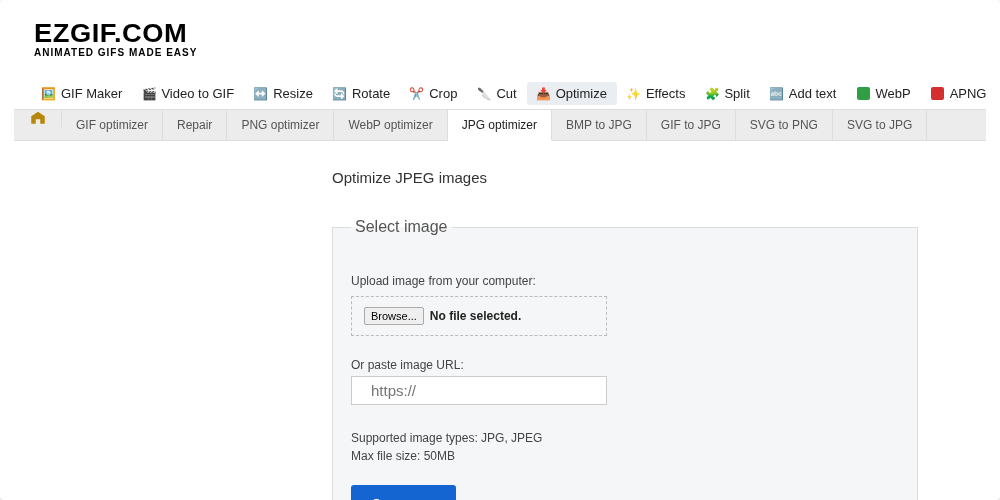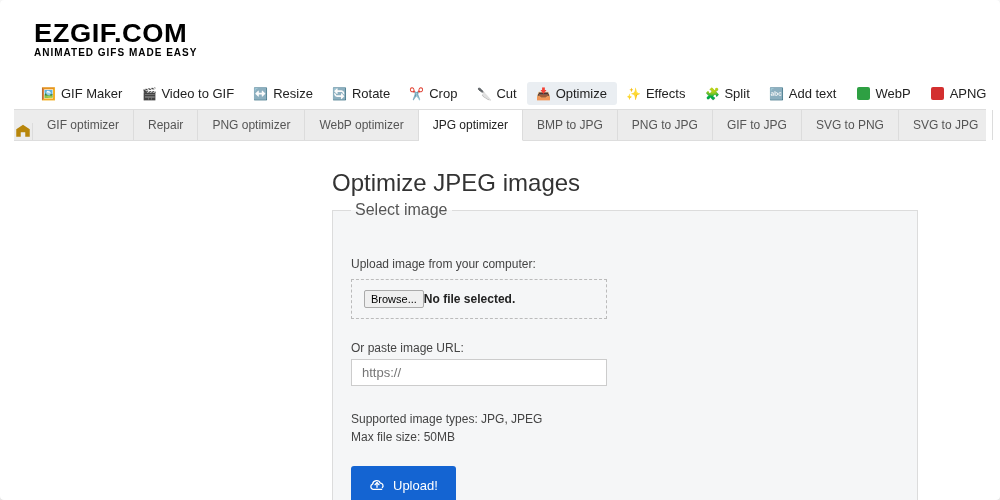--- a/index.html
+++ b/index.html
@@ -66,21 +66,21 @@
   .primary-nav .ic {
     width: 14px;
     height: 14px;
     display: inline-flex;
     align-items: center;
     justify-content: center;
     font-size: 12px;
   }
   .sub-nav {
     display: flex;
-    align-items: flex-end;
+    align-items: flex-start;
     background: #ececec;
     border-top: 1px solid #ddd;
     border-bottom: 1px solid #ddd;
     font-size: 12px;
     color: #555;
   }
   .sub-nav .home {
     width: 48px;
     display: flex;
     align-items: center;
@@ -96,24 +96,24 @@
   .sub-nav .tab.active {
     background: #fff;
     color: #222;
     border-bottom: 1px solid #fff;
     margin-bottom: -1px;
   }
   .main {
     padding: 28px 0 0 318px;
   }
   .main h1 {
-    font-size: 24px;
+    font-size: 15px;
     font-weight: 400;
     color: #333;
-    margin-bottom: 4px;
+    margin-bottom: 32px;
   }
   fieldset.select-image {
     border: 1px solid #dcdcdc;
     background: #f5f6f7;
     width: 586px;
     padding: 14px 18px 20px 18px;
     font-size: 12px;
     color: #444;
   }
   fieldset.select-image legend {
@@ -122,35 +122,36 @@
     padding: 0 4px;
   }
   fieldset.select-image .row { margin-top: 24px; }
   .dashed-box {
     border: 1px dashed #bbb;
     padding: 10px 12px;
     margin-top: 8px;
     width: 256px;
     display: flex;
     align-items: center;
+    gap: 6px;
     background: #f5f6f7;
   }
   .browse-btn {
     font-size: 11px;
     padding: 2px 6px;
     background: #efefef;
     border: 1px solid #aaa;
     border-radius: 2px;
     cursor: pointer;
   }
   .file-status { font-size: 12px; color: #222; font-weight: bold; }
   .url-input {
     width: 256px;
-    padding: 5px 10px;
-    font-size: 13px;
+    padding: 5px 19px;
+    font-size: 15px;
     border: 1px solid #ccc;
     color: #888;
     background: #fff;
     margin-top: 4px;
   }
   .support { margin-top: 24px; font-size: 12px; color: #444; line-height: 1.5; }
   .upload-btn {
     display: inline-flex;
     align-items: center;
     gap: 8px;
@@ -241,21 +242,20 @@
               <path fill="#b8860b" d="M3 18V8l9-6 9 6v10h-6v-6H9v6z"></path>
             </svg>
         </span>
       </div>
       <div class="tab"><span>GIF optimizer</span></div>
       <div class="tab"><span>Repair</span></div>
       <div class="tab"><span>PNG optimizer</span></div>
       <div class="tab"><span>WebP optimizer</span></div>
       <div class="tab active"><span>JPG optimizer</span></div>
       <div class="tab"><span>BMP to JPG</span></div>
-      <div class="tab"><span>PNG to JPG</span></div>
       <div class="tab"><span>GIF to JPG</span></div>
       <div class="tab"><span>SVG to PNG</span></div>
       <div class="tab"><span>SVG to JPG</span></div>
     </div>
 
     <div class="main">
       <h1>Optimize JPEG images</h1>
 
       <fieldset class="select-image">
         <legend>Select image</legend>

